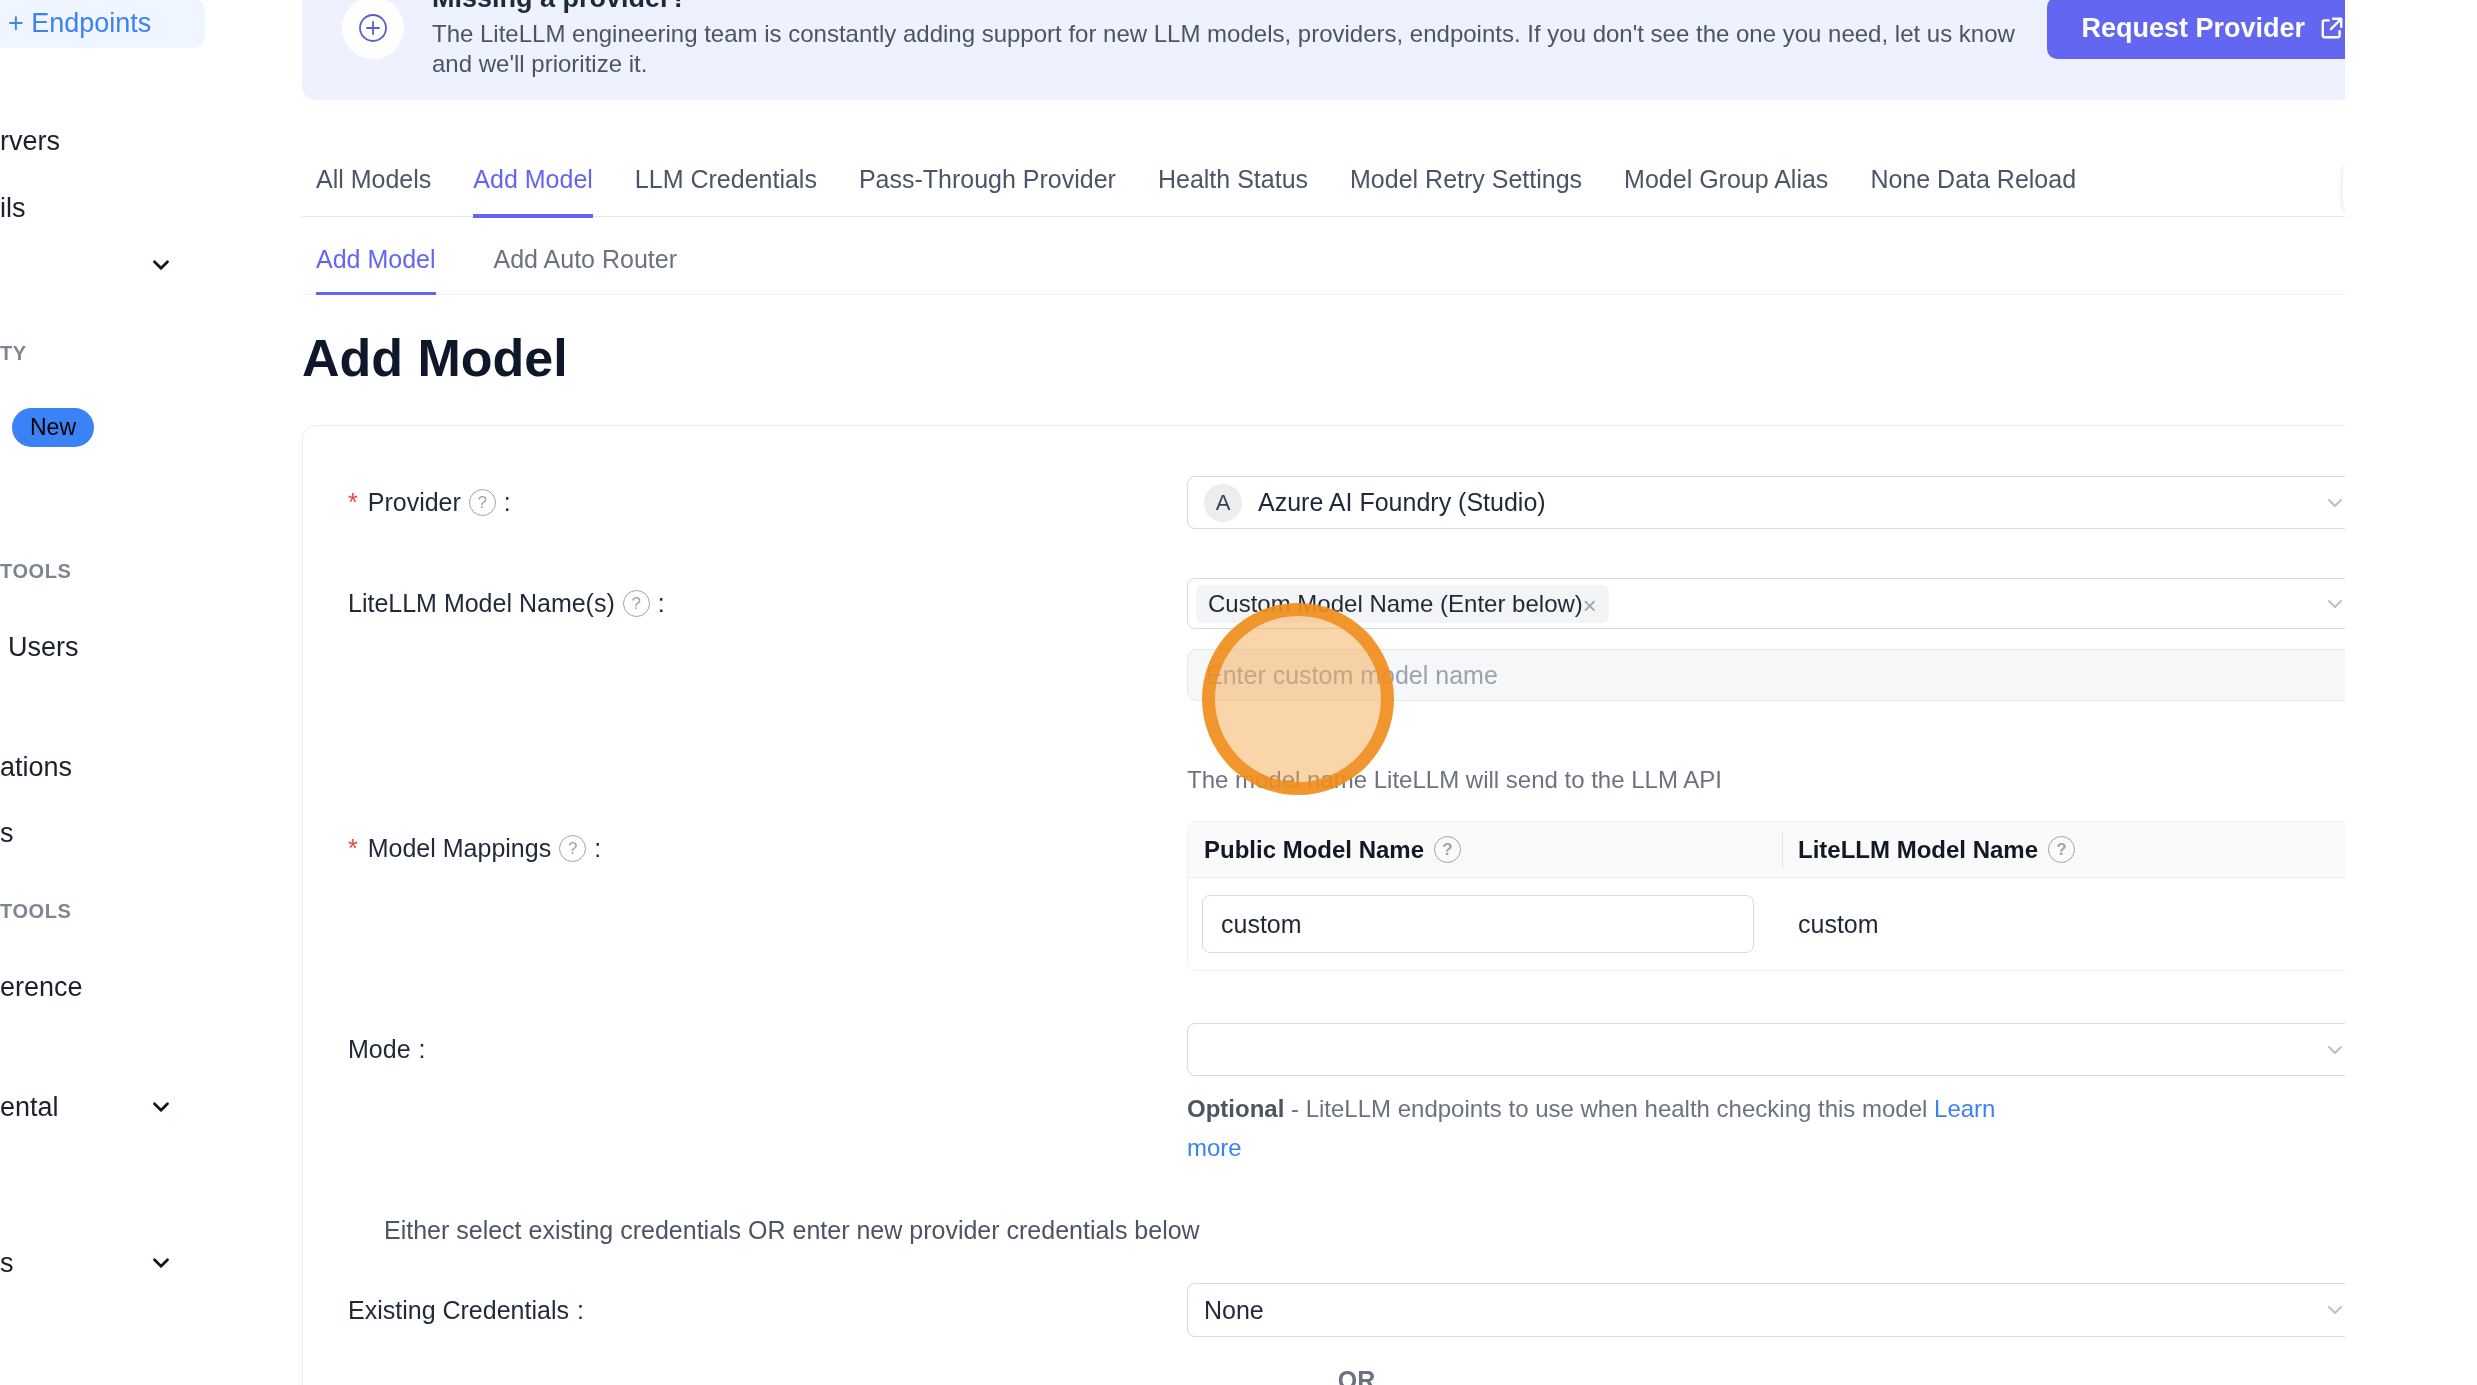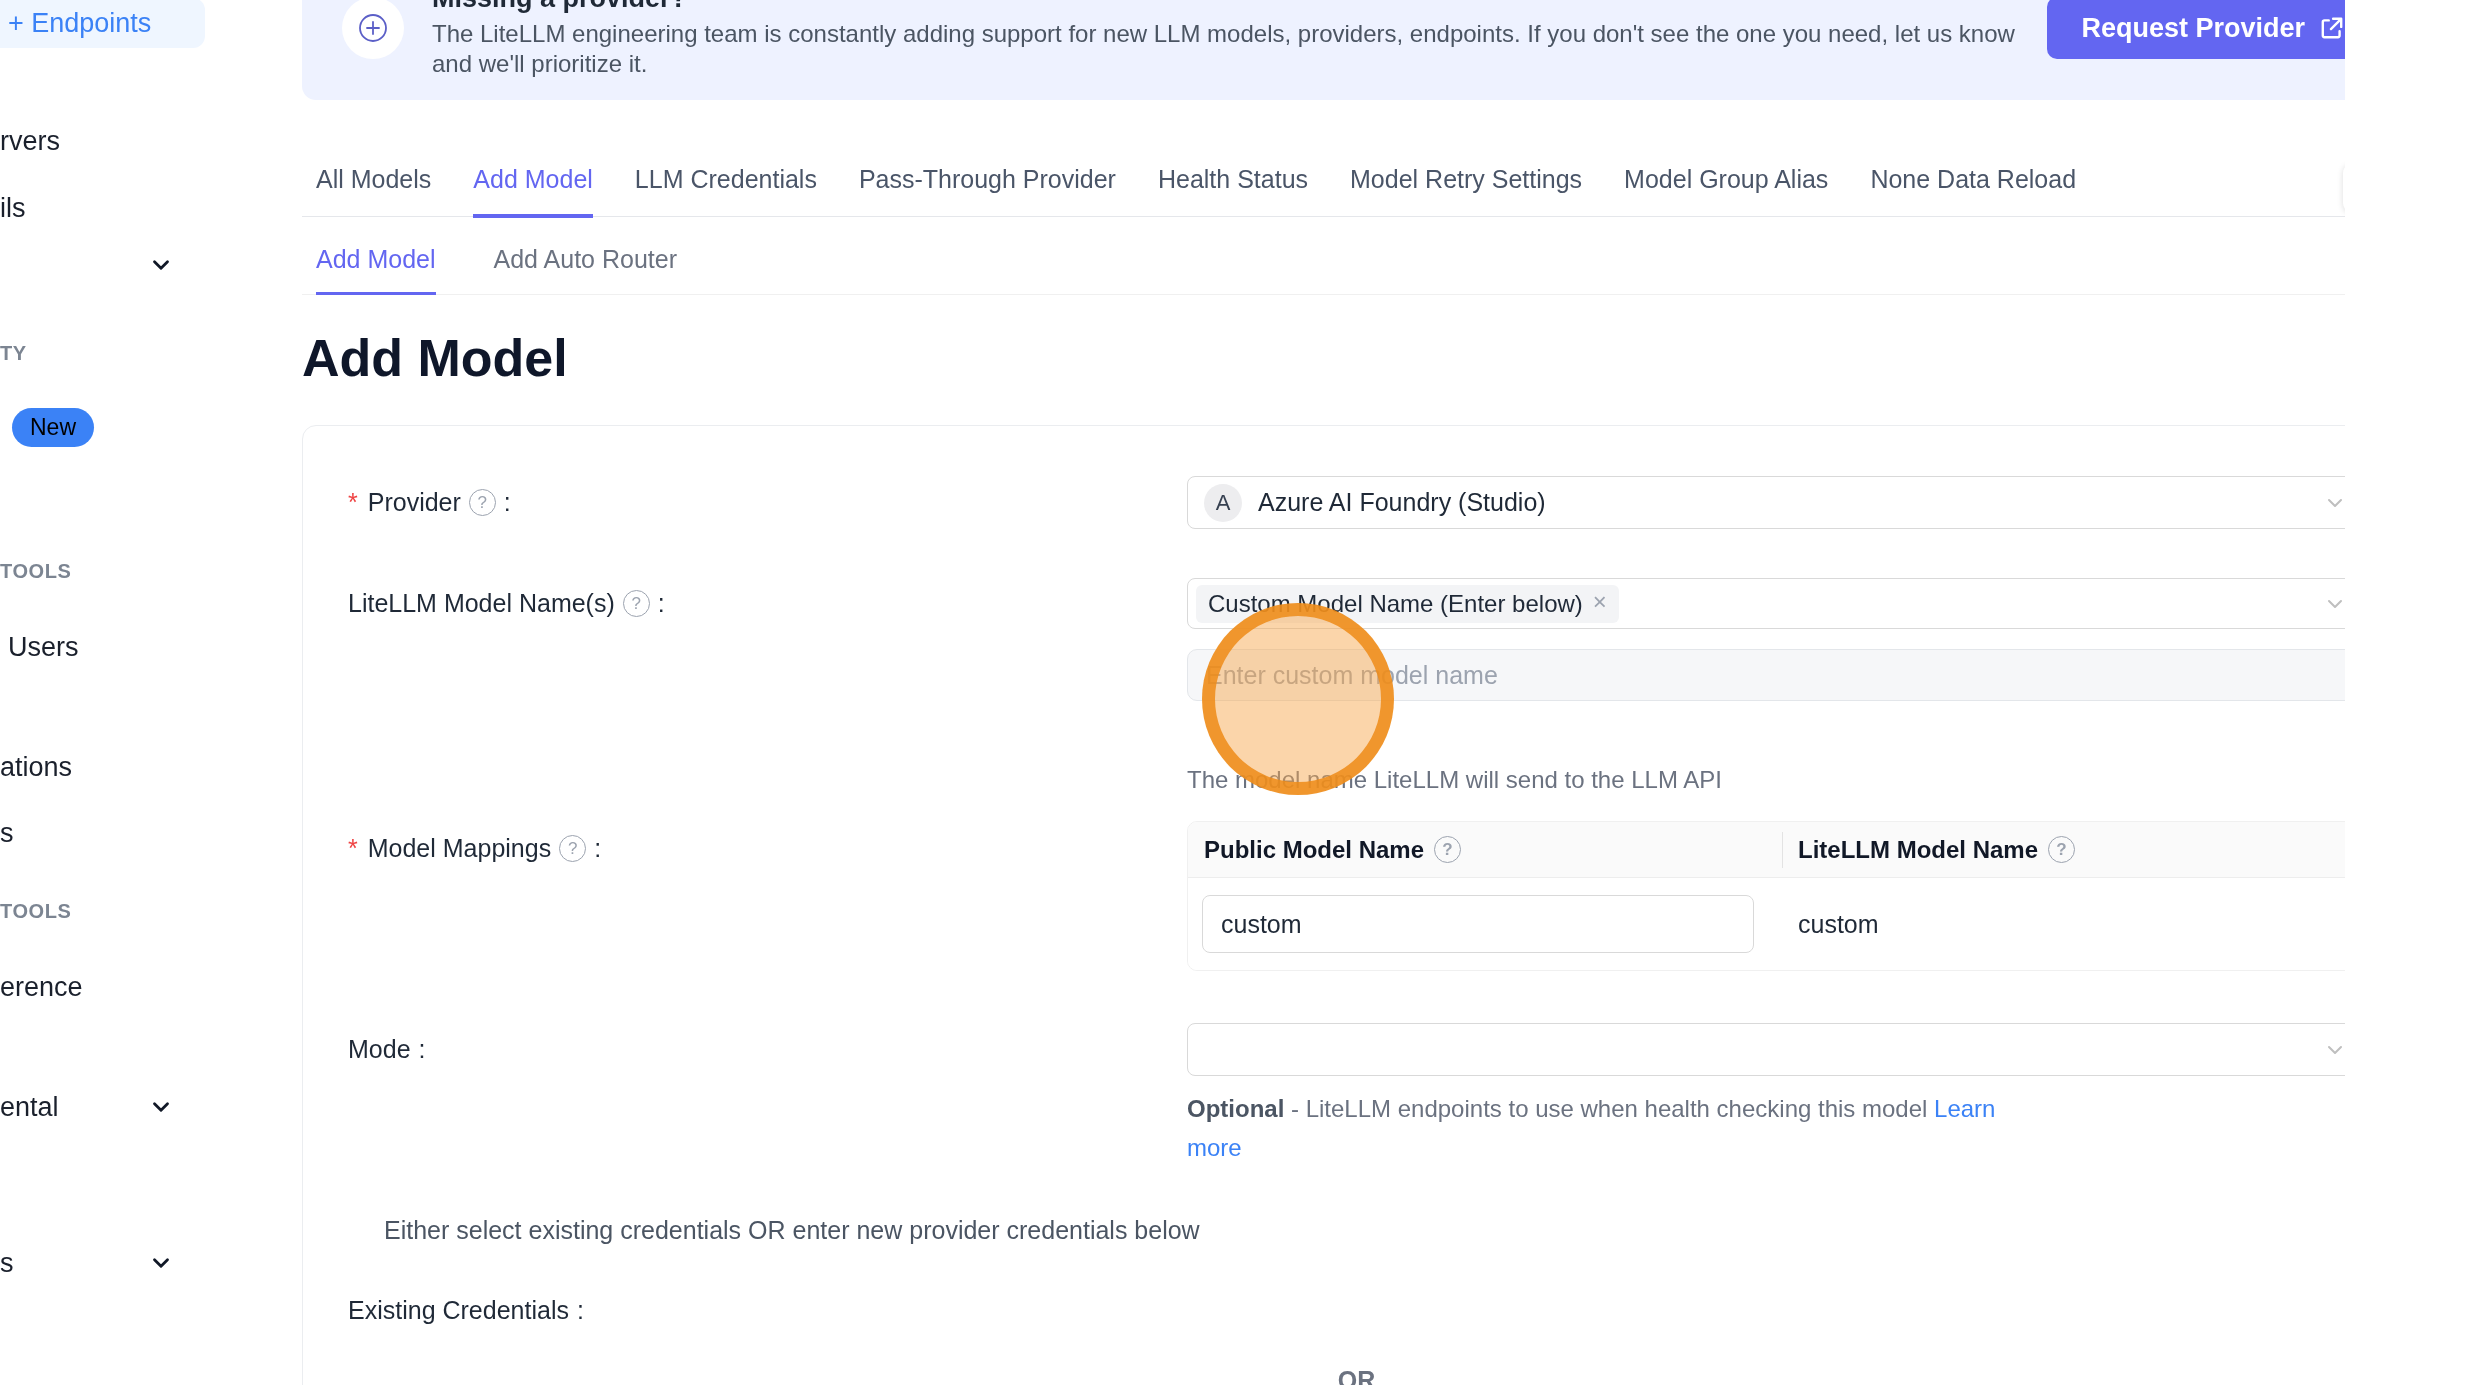--- a/index.html
+++ b/index.html
@@ -65,21 +65,21 @@
   .select { position:absolute; left:884px; width:1177px; background:#fff; border:1px solid #d9d9d9;
     border-radius:8px; display:flex; align-items:center; padding:0 16px; font-size:25px;
     color:#1f2937; cursor:pointer; }
   .chev { margin-left:auto; width:24px; height:24px; }
   .chev svg { width:24px; height:24px; stroke:#bfbfbf; stroke-width:2; fill:none;
     stroke-linecap:round; stroke-linejoin:round; }
   .avatar { width:38px; height:38px; border-radius:50%; background:#ededef; color:#374151;
     font-size:22px; display:flex; align-items:center; justify-content:center; margin-right:16px; }
 
   .tagpill { background:#f3f4f6; border-radius:6px; padding:5px 12px; font-size:24px; color:#1f2937;
-    display:flex; align-items:flex-start; gap:10px; }
+    display:flex; align-items:flex-end; }
   .tag-x { color:#9ca3af; font-size:24px; cursor:pointer; line-height:1; }
 
   .ghost-input { position:absolute; left:884px; width:1177px; height:52px; background:#f6f7f9;
     border:1px solid #e3e6ea; border-radius:10px; padding:0 18px; font-size:25px; color:#1f2937;
     font-family:inherit; }
   .ghost-input::placeholder { color:#9ca3af; }
   .helper { position:absolute; left:884px; font-size:24px; color:#6b7280; }
 
   .map-table { position:absolute; left:884px; top:395px; width:1177px; border:1px solid #f0f0f0;
     border-radius:10px; overflow:hidden; }
@@ -267,19 +267,27 @@
       <div class="mode-helper">
         <b>Optional</b><span> - LiteLLM endpoints to use when health checking this model </span><a>Learn more</a>
       </div>
 
       <div class="cred-note">Either select existing credentials OR enter new provider credentials below</div>
 
       <div class="flabel" style="top:857px; height:54px">
         <span>Existing Credentials</span>
         <span>:</span>
       </div>
+      <div class="select" style="top:857px; height:54px">
+        <span>None</span>
+        <span class="chev">
+          <svg viewBox="0 0 24 24">
+              <polyline points="6,9 12,15 18,9"></polyline>
+            </svg>
+        </span>
+      </div>
 
       <div class="or-label">OR</div>
     </section>
   </main>
 
   <div class="click-indicator"></div>
 </div>
 
 </body></html>

